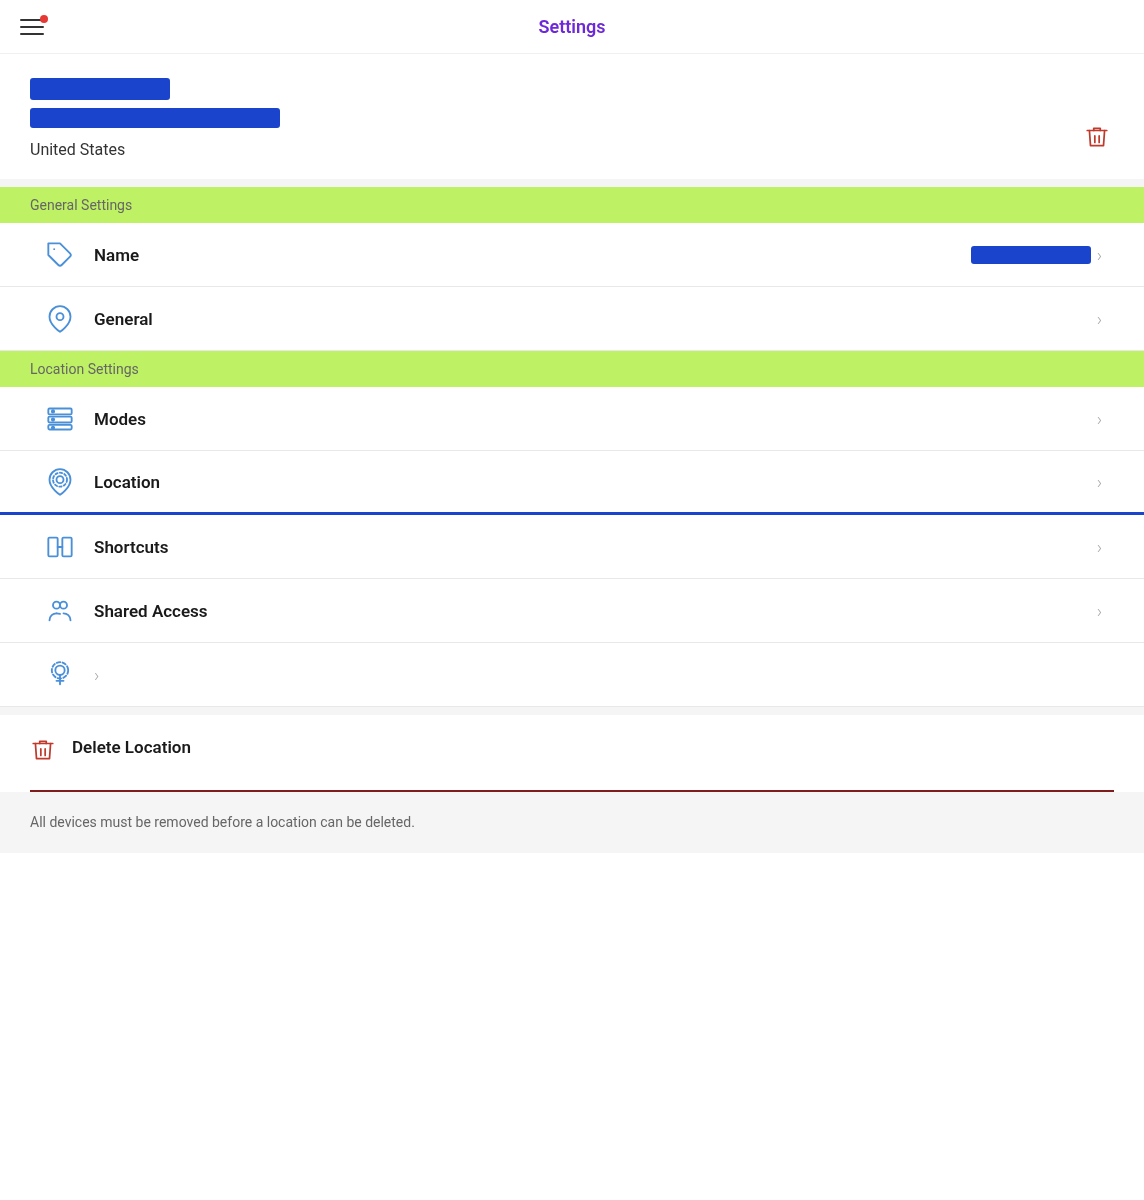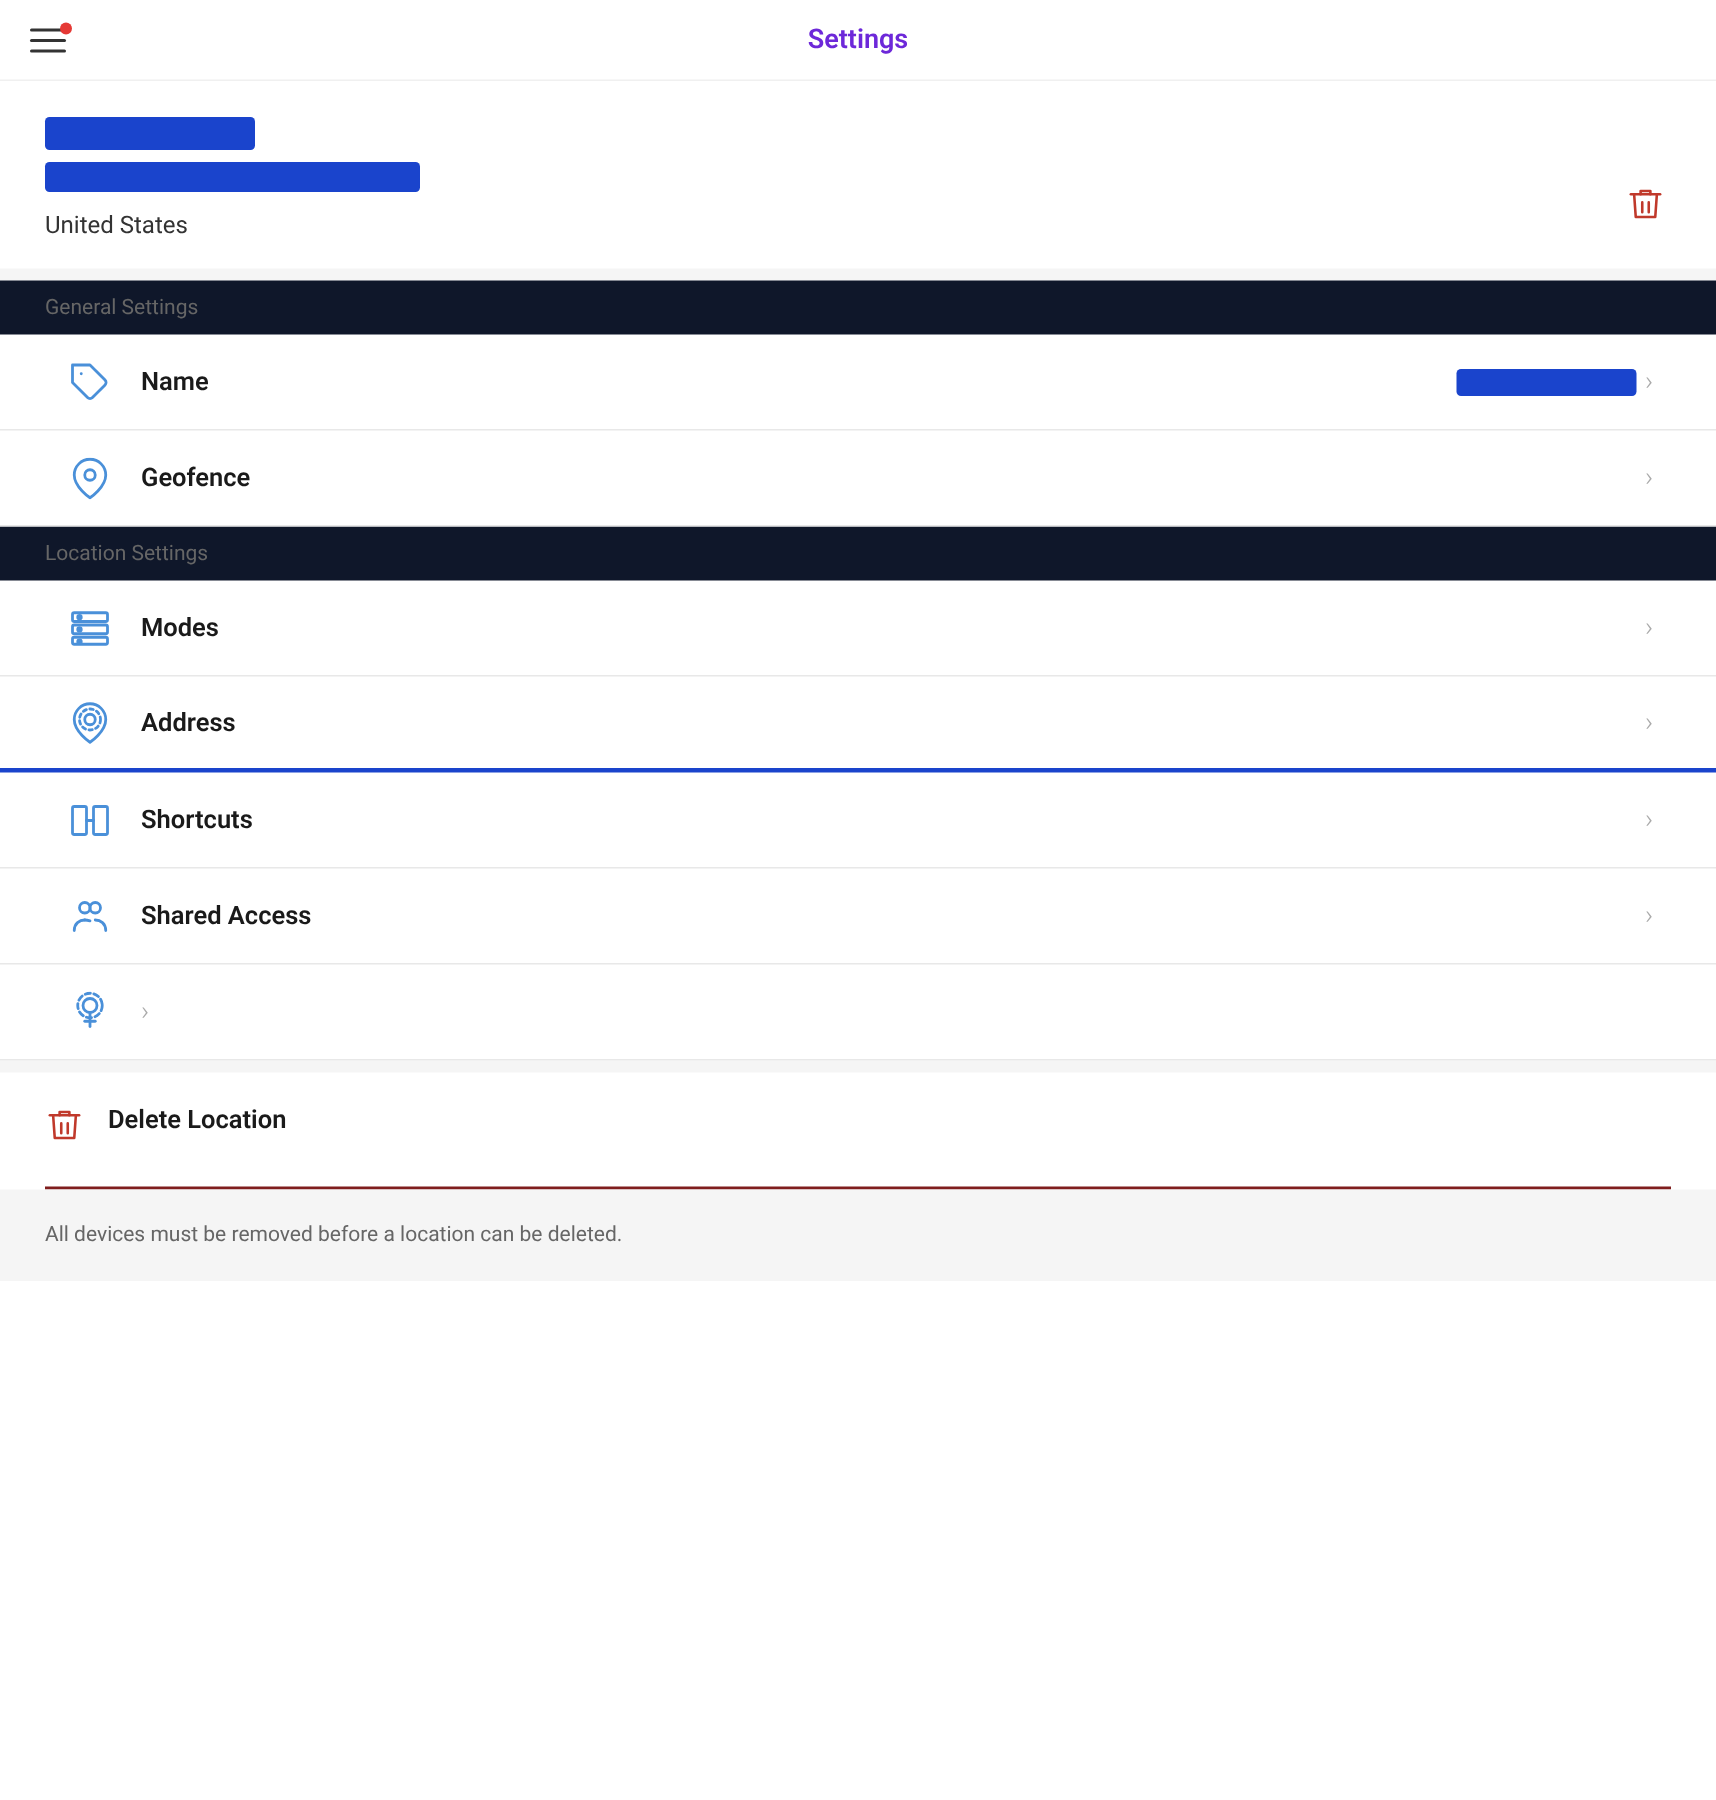--- a/index.html
+++ b/index.html
@@ -83,21 +83,21 @@
     }
     .trash-icon-btn {
       cursor: pointer;
       color: #c0392b;
       font-size: 22px;
       padding: 4px;
     }
 
     
     .section-header {
-      background: #0f172a;
+      background: #bef264;
       padding: 10px 30px;
       font-size: 14px;
       color: #666;
       font-weight: 400;
     }
 
     
     .menu-list {
       list-style: none;
     }
@@ -232,21 +232,21 @@
     </div>
   </li>
 
   <li class="menu-item">
     <div class="menu-icon">
       <svg viewBox="0 0 24 24" fill="none" stroke="#4a90d9" stroke-width="1.6" stroke-linecap="round" stroke-linejoin="round">
         <path d="M21 10c0 7-9 13-9 13S3 17 3 10a9 9 0 0118 0z"></path>
         <circle cx="12" cy="10" r="3"></circle>
       </svg>
     </div>
-    <span class="menu-label">Geofence</span>
+    <span class="menu-label">General</span>
     <div class="menu-value">
       <span class="chevron">›</span>
     </div>
   </li>
 </ul>
 
 <div class="section-header">Location Settings</div>
 <ul class="menu-list">
 
   <li class="menu-item">
@@ -267,21 +267,21 @@
   </li>
 
   <li class="menu-item geofence-active">
     <div class="menu-icon">
       <svg viewBox="0 0 24 24" fill="none" stroke="#4a90d9" stroke-width="1.6" stroke-linecap="round" stroke-linejoin="round">
         <path d="M21 10c0 7-9 13-9 13S3 17 3 10a9 9 0 0118 0z"></path>
         <circle cx="12" cy="10" r="3"></circle>
         <circle cx="12" cy="10" r="6" stroke-dasharray="2 2"></circle>
       </svg>
     </div>
-    <span class="menu-label">Address</span>
+    <span class="menu-label">Location</span>
     <div class="menu-value">
       <span class="chevron">›</span>
     </div>
   </li>
 
   <li class="menu-item">
     <div class="menu-icon">
       <svg viewBox="0 0 24 24" fill="none" stroke="#4a90d9" stroke-width="1.6" stroke-linecap="round" stroke-linejoin="round">
         <rect x="2" y="4" width="8" height="16" rx="1"></rect>
         <rect x="14" y="4" width="8" height="16" rx="1"></rect>

